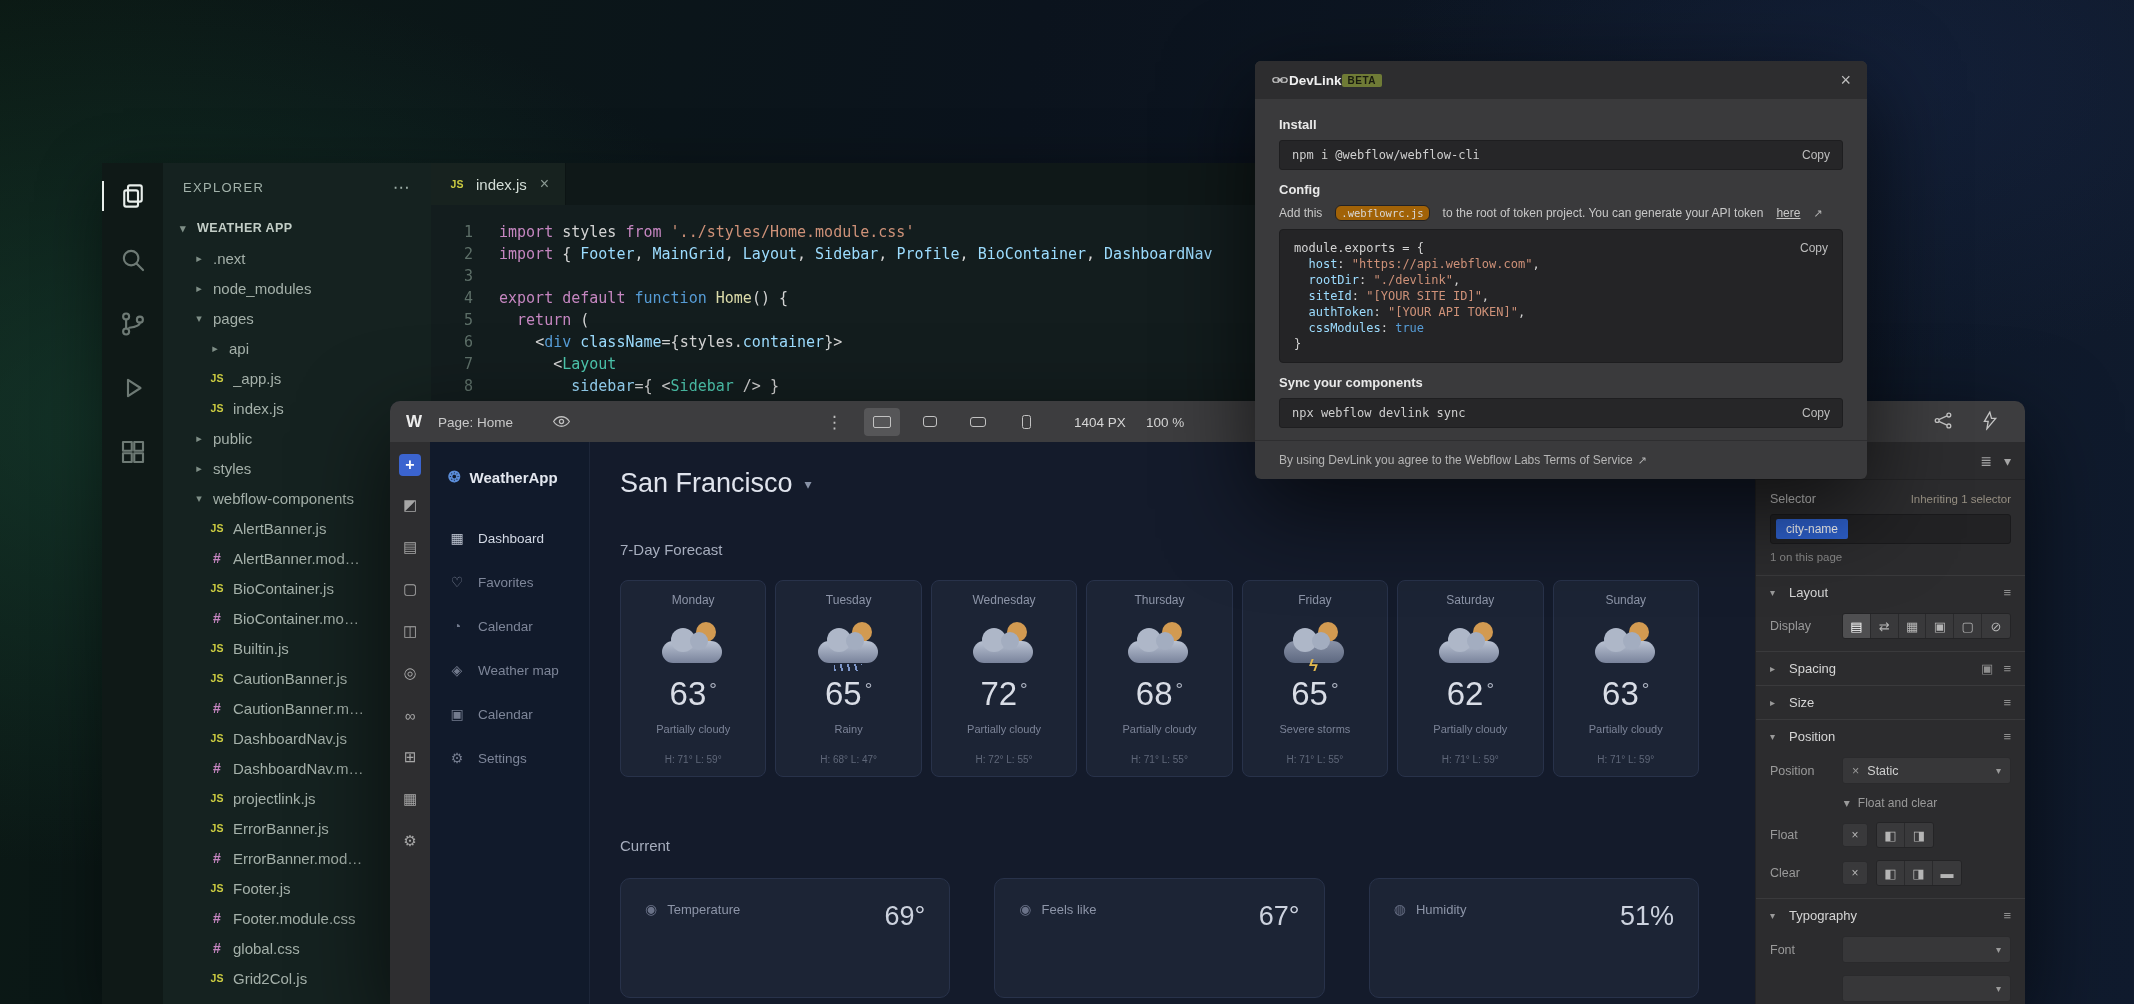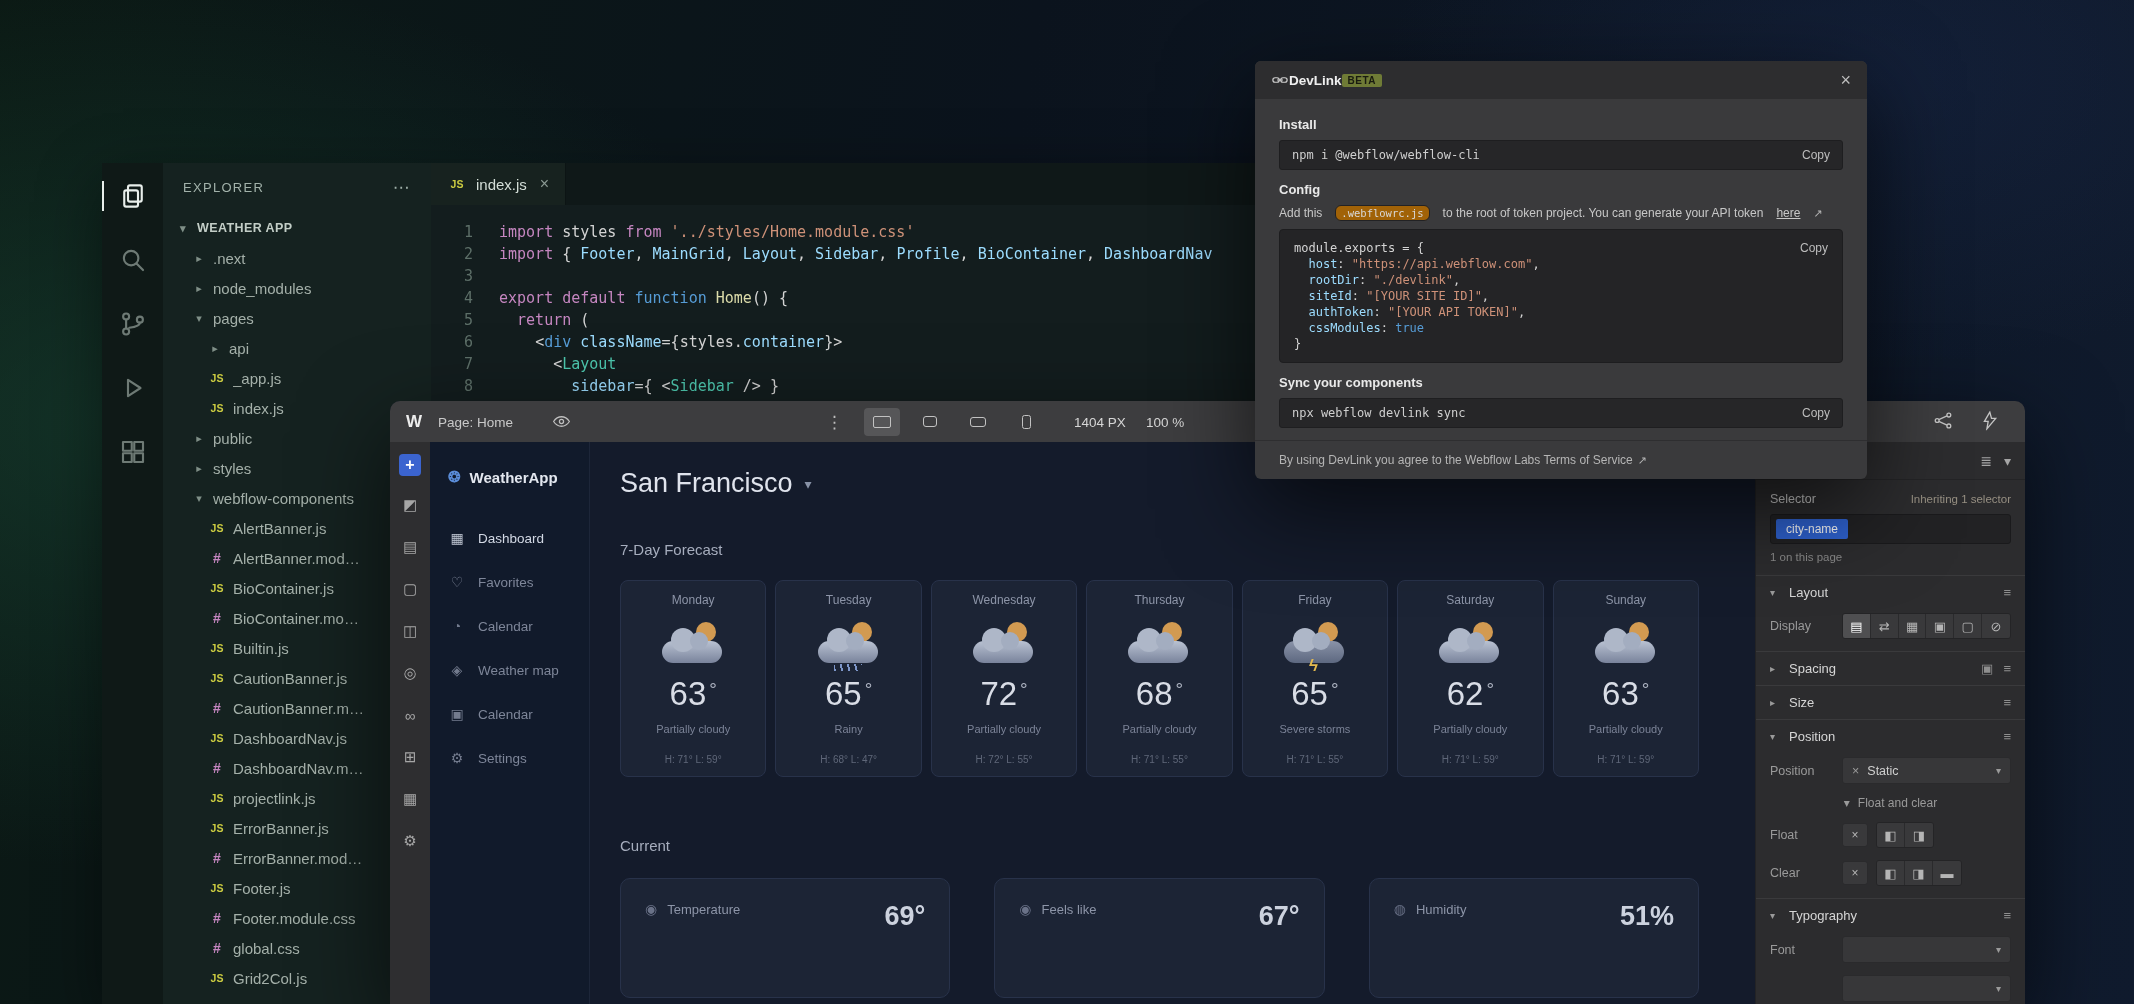--- a/index.html
+++ b/index.html
@@ -88,21 +88,21 @@
   .wicon .rainbar{position:absolute;left:18px;bottom:-2px;width:28px;height:7px;background:repeating-linear-gradient(75deg,#7d96c9 0 2px,transparent 2px 7px)}
   .wicon .boltel{position:absolute;left:27px;bottom:-7px;color:#e3b94f;font-size:17px;font-weight:bold}
   .card-temp{margin-top:6px;font-size:33px;font-weight:300;color:#d9dde6}
   .card-temp .deg{font-size:19px;vertical-align:9px;color:#aeb4c2;margin-left:3px}
   .card-cond{margin-top:10px;font-size:11px;color:#7b8397}
   .card-hl{margin-top:19px;font-size:10px;color:#5f6779}
   .tiles{display:flex;gap:44px;margin-top:24px}
   .tile{flex:1;background:#1c2435;border:1px solid #28324a;border-radius:10px;height:120px;display:flex;align-items:flex-start;justify-content:space-between;padding:22px 24px}
   .tile-left{display:flex;align-items:center;gap:10px;color:#8d95a8;font-size:13px}
   .tile-ic{color:#6a7288;font-size:14px}
-  .tile-val{font-size:27px;color:#ccd2de;font-weight:700}
+  .tile-val{font-size:27px;color:#ccd2de;font-weight:400}
 
   
   .wf-panel{width:270px;background:#2c2c2e;border-left:1px solid #232325;flex:none;display:flex;flex-direction:column;color:#b9b9b9}
   .panel-toolbar{height:38px;border-bottom:1px solid #242426;display:flex;align-items:center;justify-content:flex-end;gap:12px;padding:0 14px;color:#a5a5a5;font-size:14px;flex:none}
   .panel-body{flex:1;padding:12px 14px;overflow:hidden}
   .selhead{display:flex;justify-content:space-between;align-items:center;font-size:12.5px;color:#cfcfcf;margin-bottom:8px}
   .inherit{color:#979083;font-size:11.5px}
   .selfield{height:30px;background:#222224;border:1px solid #1a1a1c;border-radius:3px;display:flex;align-items:center;padding:0 5px}
   .chip{background:#2f63d2;color:#fff;font-size:12px;padding:3px 10px;border-radius:2px}
   .selnote{font-size:11.5px;color:#8a8a8a;margin:7px 0 12px}

